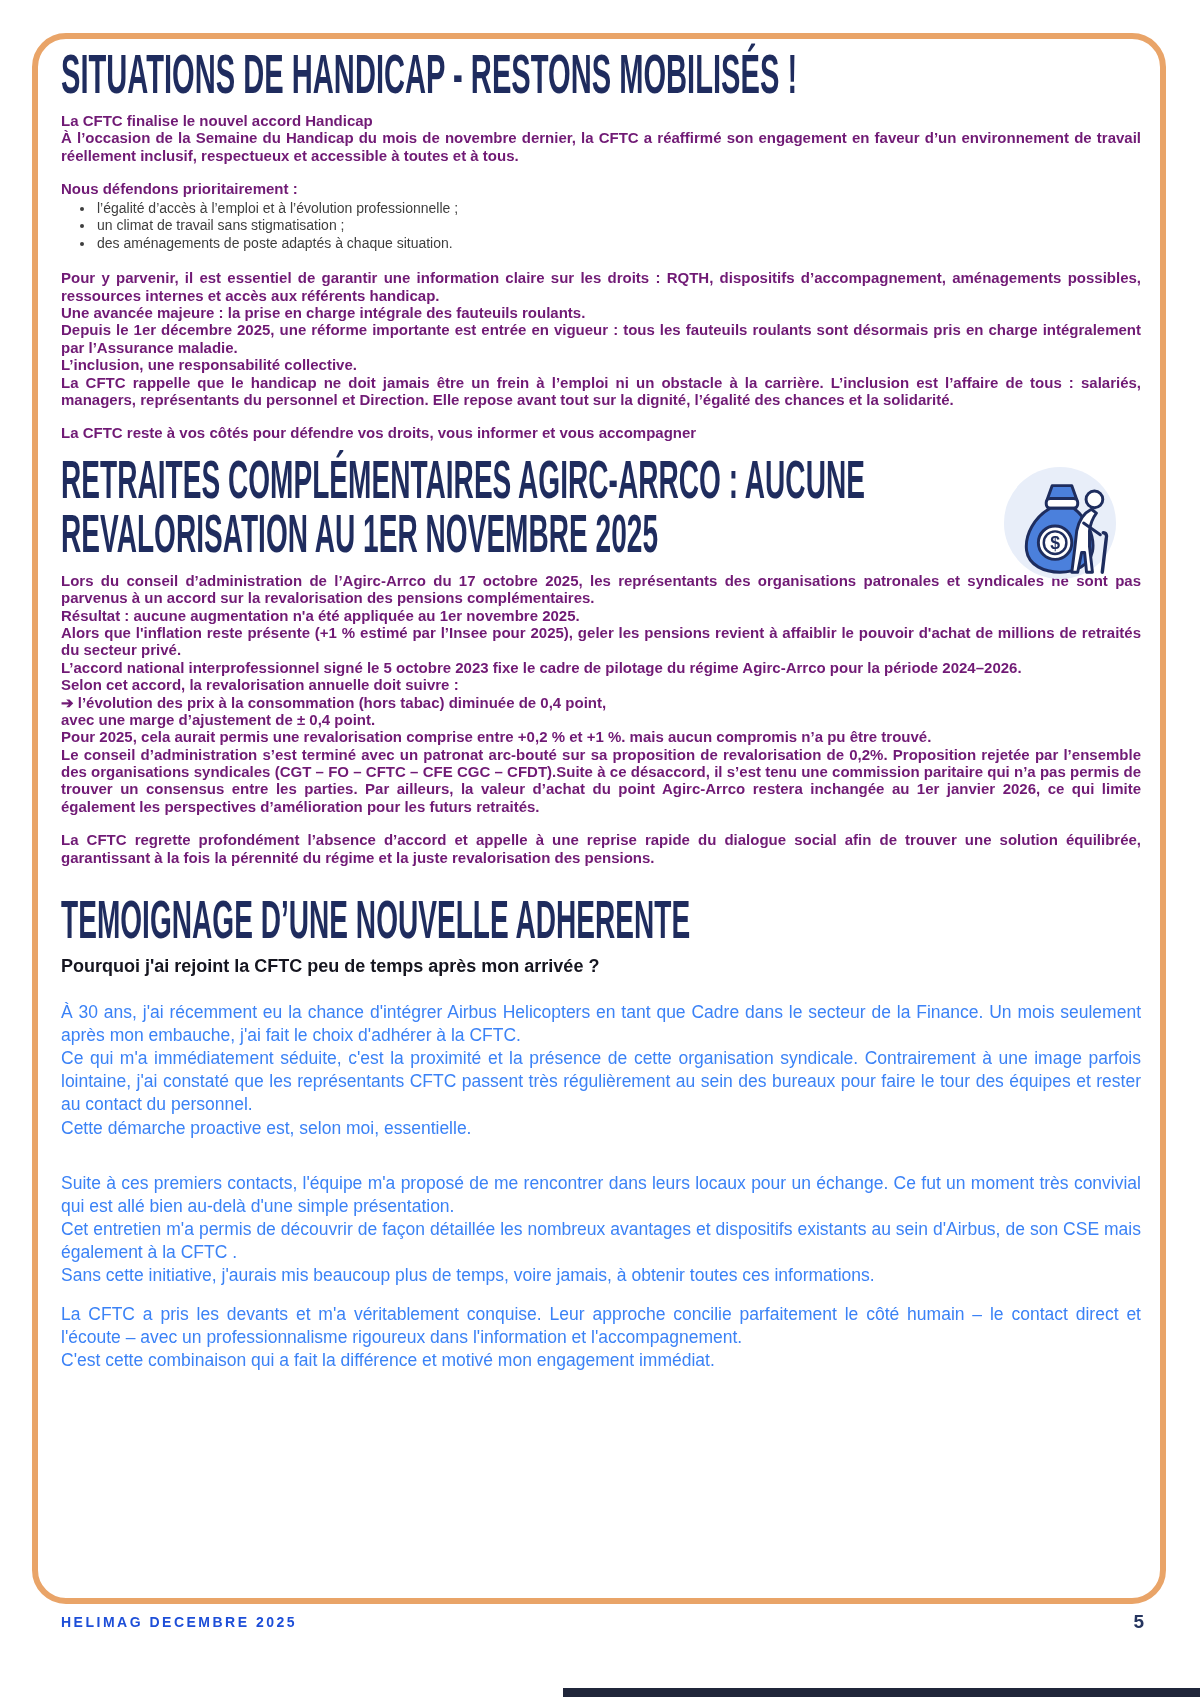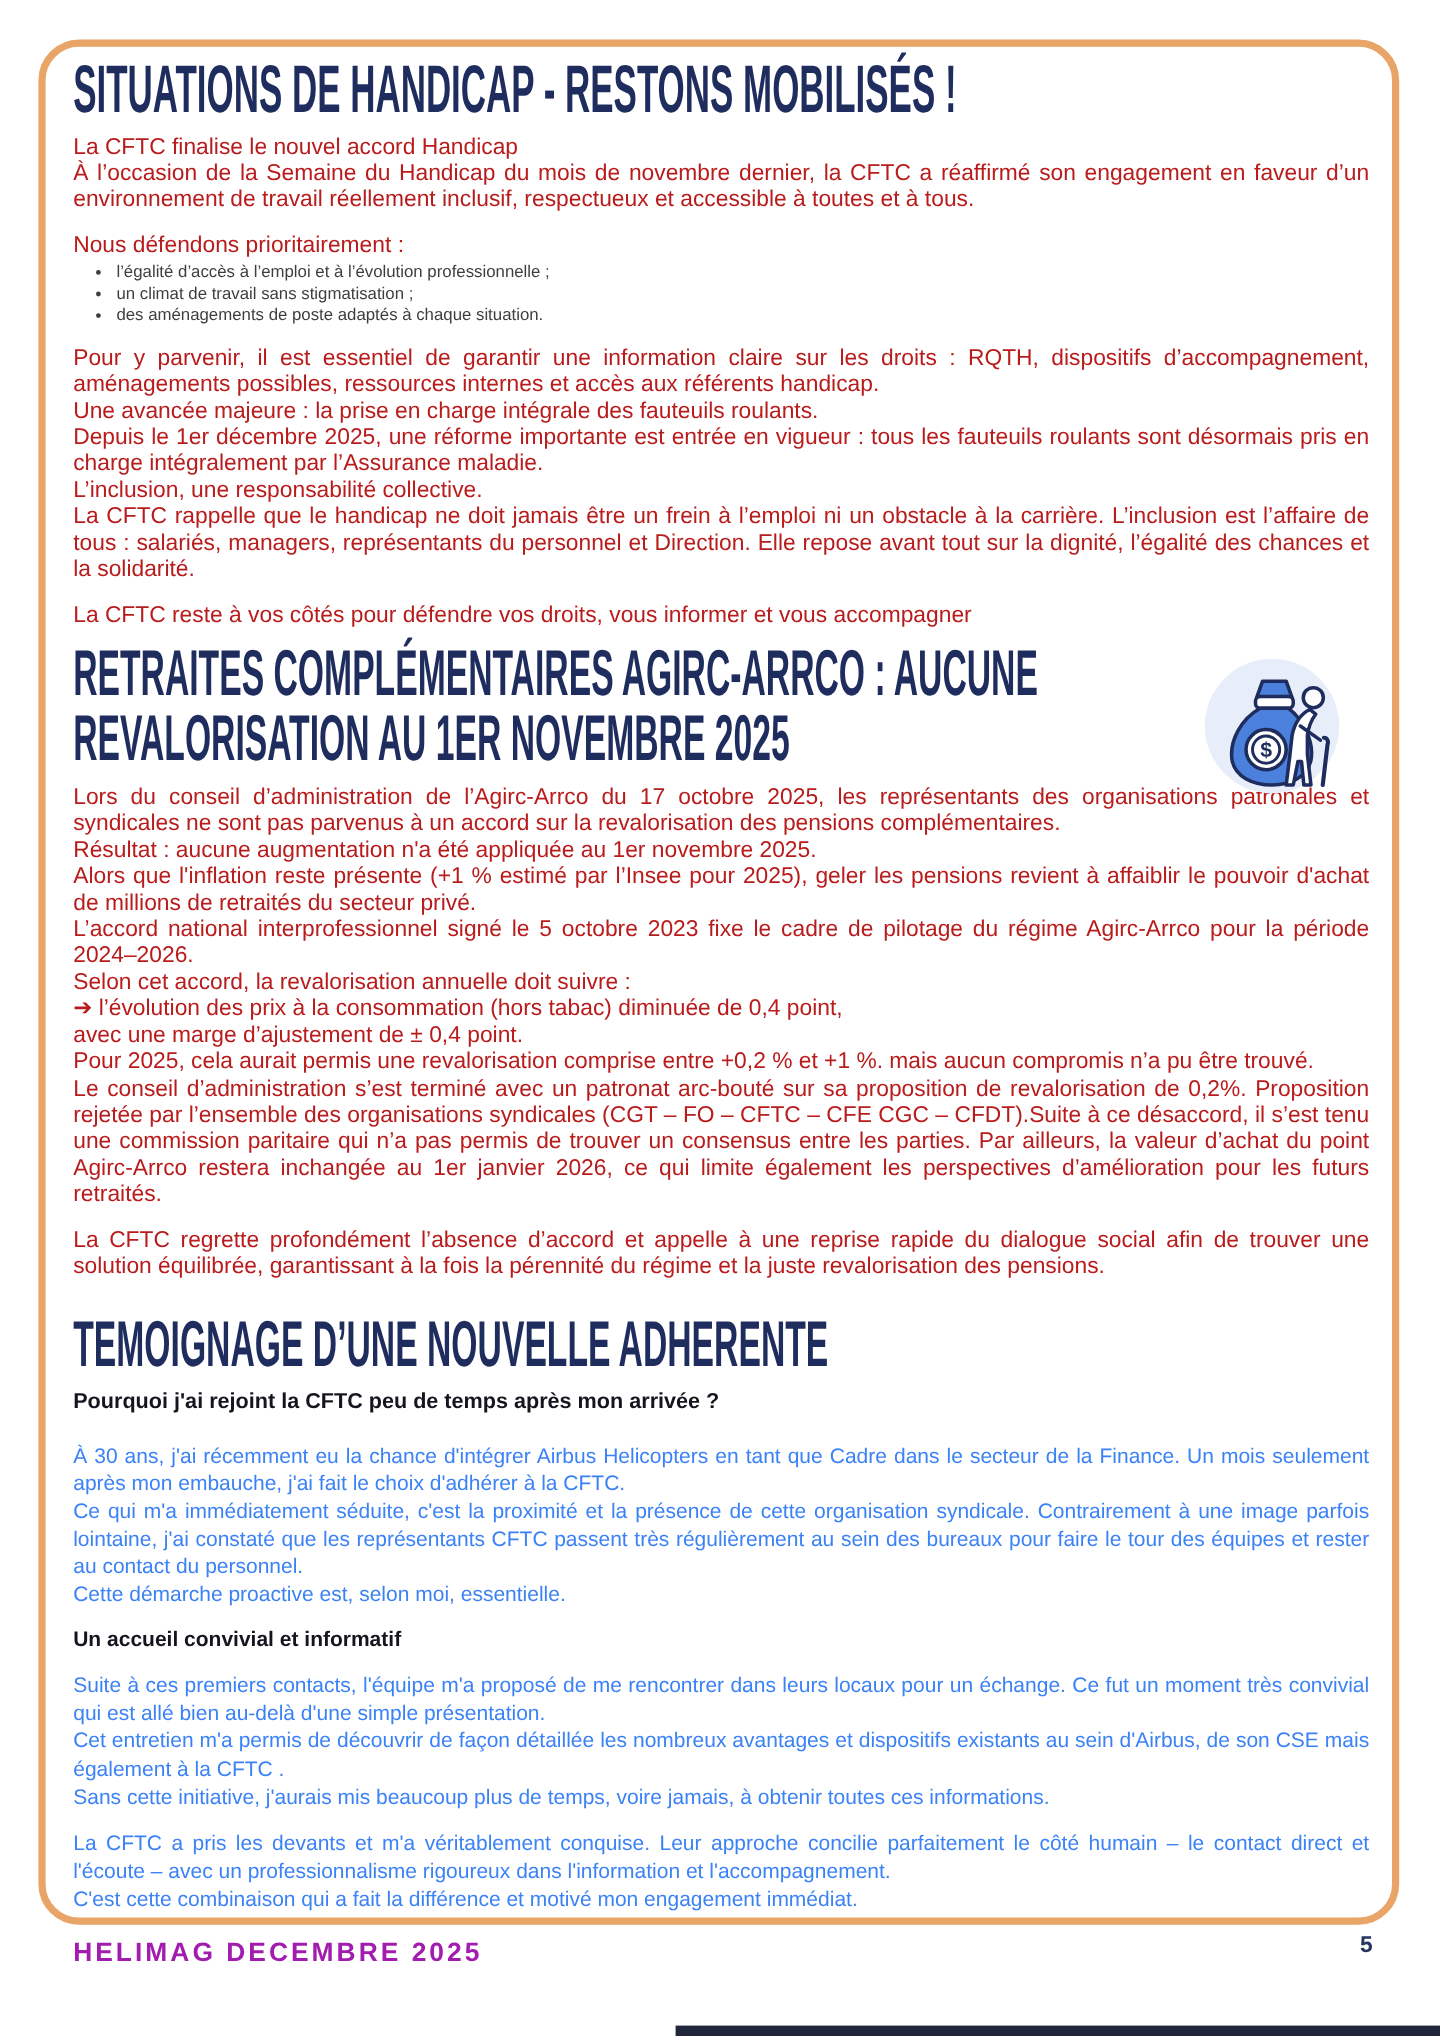--- a/index.html
+++ b/index.html
@@ -22,35 +22,35 @@
     transform:scaleX(0.52); transform-origin:0 60%; white-space:nowrap;
   }
   .h1 .cts { font-size:56px; }
   .h2 .cts, .h3 .cts { font-size:54px; }
   .h1 { margin-bottom:10px; }
   .h2line { display:block; }
   .h2wrap { position:relative; margin-top:10px; margin-bottom:12px; }
   .h3 { margin-top:26px; margin-bottom:10px; }
 
   
-  .bt { font-size:19px; line-height:1.16; color:#b91c1c; text-align:justify; margin:0; }
+  .bt { font-size:15px; line-height:1.16; color:#701a75; text-align:justify; margin:0;font-weight:bold; }
   .bt3 { font-size:17.5px; line-height:1.32; color:#3b82f6; text-align:justify; margin:0; }
   .g10 { height:10px; } .g16 { height:16px; }
 
   ul.prio { margin:2px 0 0 0; padding-left:34px; list-style:disc; }
   ul.prio li { font-size:14px; line-height:1.28; color:#3E3E3E; padding-left:2px; }
 
   .question { font-size:18px; font-weight:700; color:#15151F; margin:0 0 14px 0; }
   .subhead  { font-size:17.5px; font-weight:700; color:#15151F; margin:0; }
 
   .retraite-icon { position:absolute; right:22px; top:12px; width:118px; height:118px; }
 
   .footer-left {
     position:absolute; left:61px; top:1614px;
-    font-size:22px; font-weight:700; letter-spacing:2.5px; color:#a21caf;
+    font-size:14px; font-weight:700; letter-spacing:2.5px; color:#1d4ed8;
   }
   .footer-page {
     position:absolute; left:1104px; top:1611px; width:40px; text-align:right;
     font-size:19px; font-weight:700; color:#25355F;
   }
   .bottom-bar { position:absolute; left:563px; top:1688px; width:637px; height:9px; background:#20263A; }
 </style>
 </head>
 <body>
 
@@ -129,21 +129,20 @@
       <p class="question">Pourquoi j'ai rejoint la CFTC peu de temps après mon arrivée ?</p>
 
       <div class="g10"></div>
 
       <p class="bt3">À 30 ans, j'ai récemment eu la chance d'intégrer Airbus Helicopters en tant que Cadre dans le secteur de la Finance. Un mois seulement après mon embauche, j'ai fait le choix d'adhérer à la CFTC.</p>
       <p class="bt3">Ce qui m'a immédiatement séduite, c'est la proximité et la présence de cette organisation syndicale. Contrairement à une image parfois lointaine, j'ai constaté que les représentants CFTC passent très régulièrement au sein des bureaux pour faire le tour des équipes et rester au contact du personnel.</p>
       <p class="bt3">Cette démarche proactive est, selon moi, essentielle.</p>
 
       <div class="g16"></div>
 
-      <p class="subhead">Un accueil convivial et informatif</p>
 
       <div class="g16"></div>
 
       <p class="bt3">Suite à ces premiers contacts, l'équipe m'a proposé de me rencontrer dans leurs locaux pour un échange. Ce fut un moment très convivial qui est allé bien au-delà d'une simple présentation.</p>
       <p class="bt3">Cet entretien m'a permis de découvrir de façon détaillée les nombreux avantages et dispositifs existants au sein d'Airbus, de son CSE mais également à la CFTC .</p>
       <p class="bt3">Sans cette initiative, j'aurais mis beaucoup plus de temps, voire jamais, à obtenir toutes ces informations.</p>
 
       <div class="g16"></div>
 
       <p class="bt3">La CFTC a pris les devants et m'a véritablement conquise. Leur approche concilie parfaitement le côté humain – le contact direct et l'écoute – avec un professionnalisme rigoureux dans l'information et l'accompagnement.</p>

